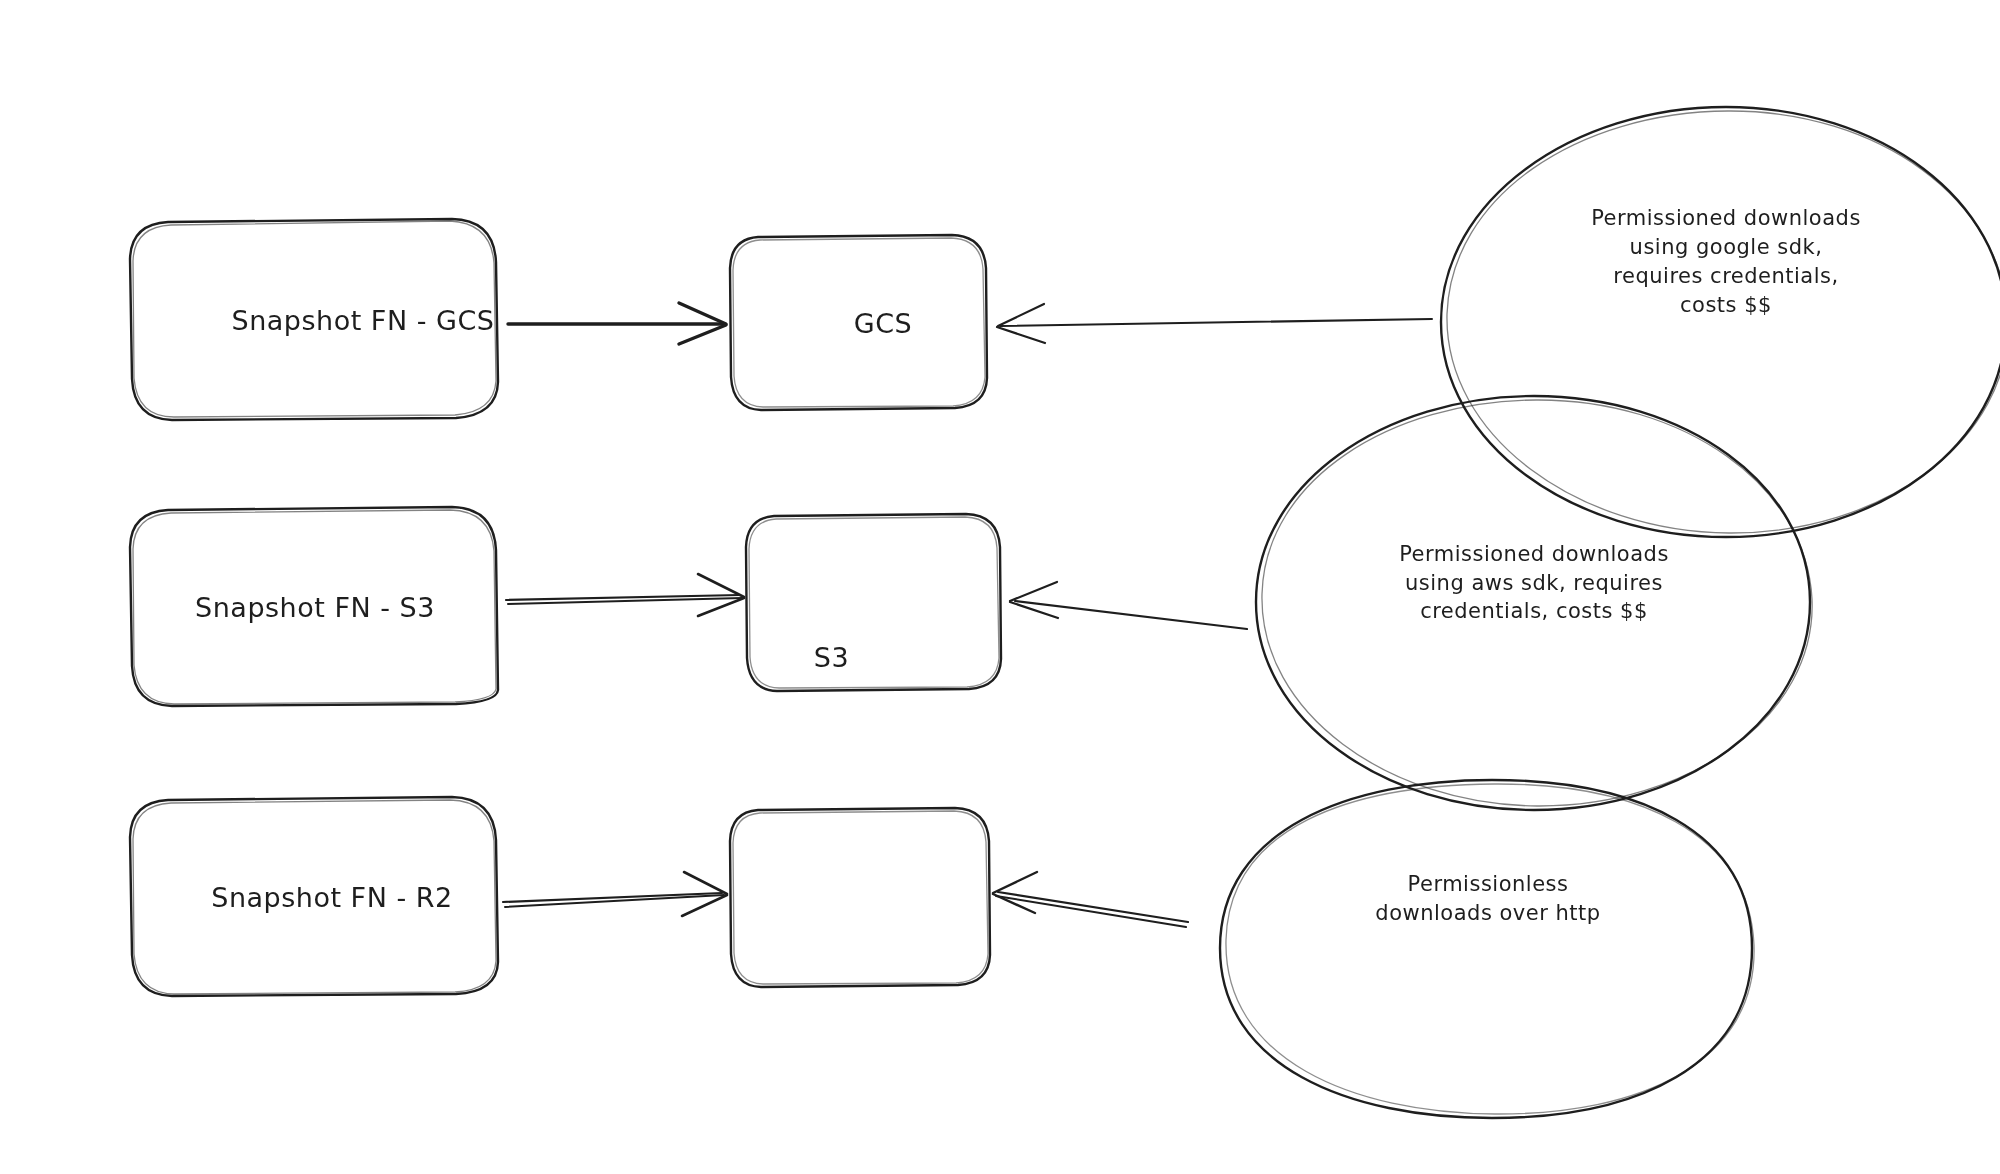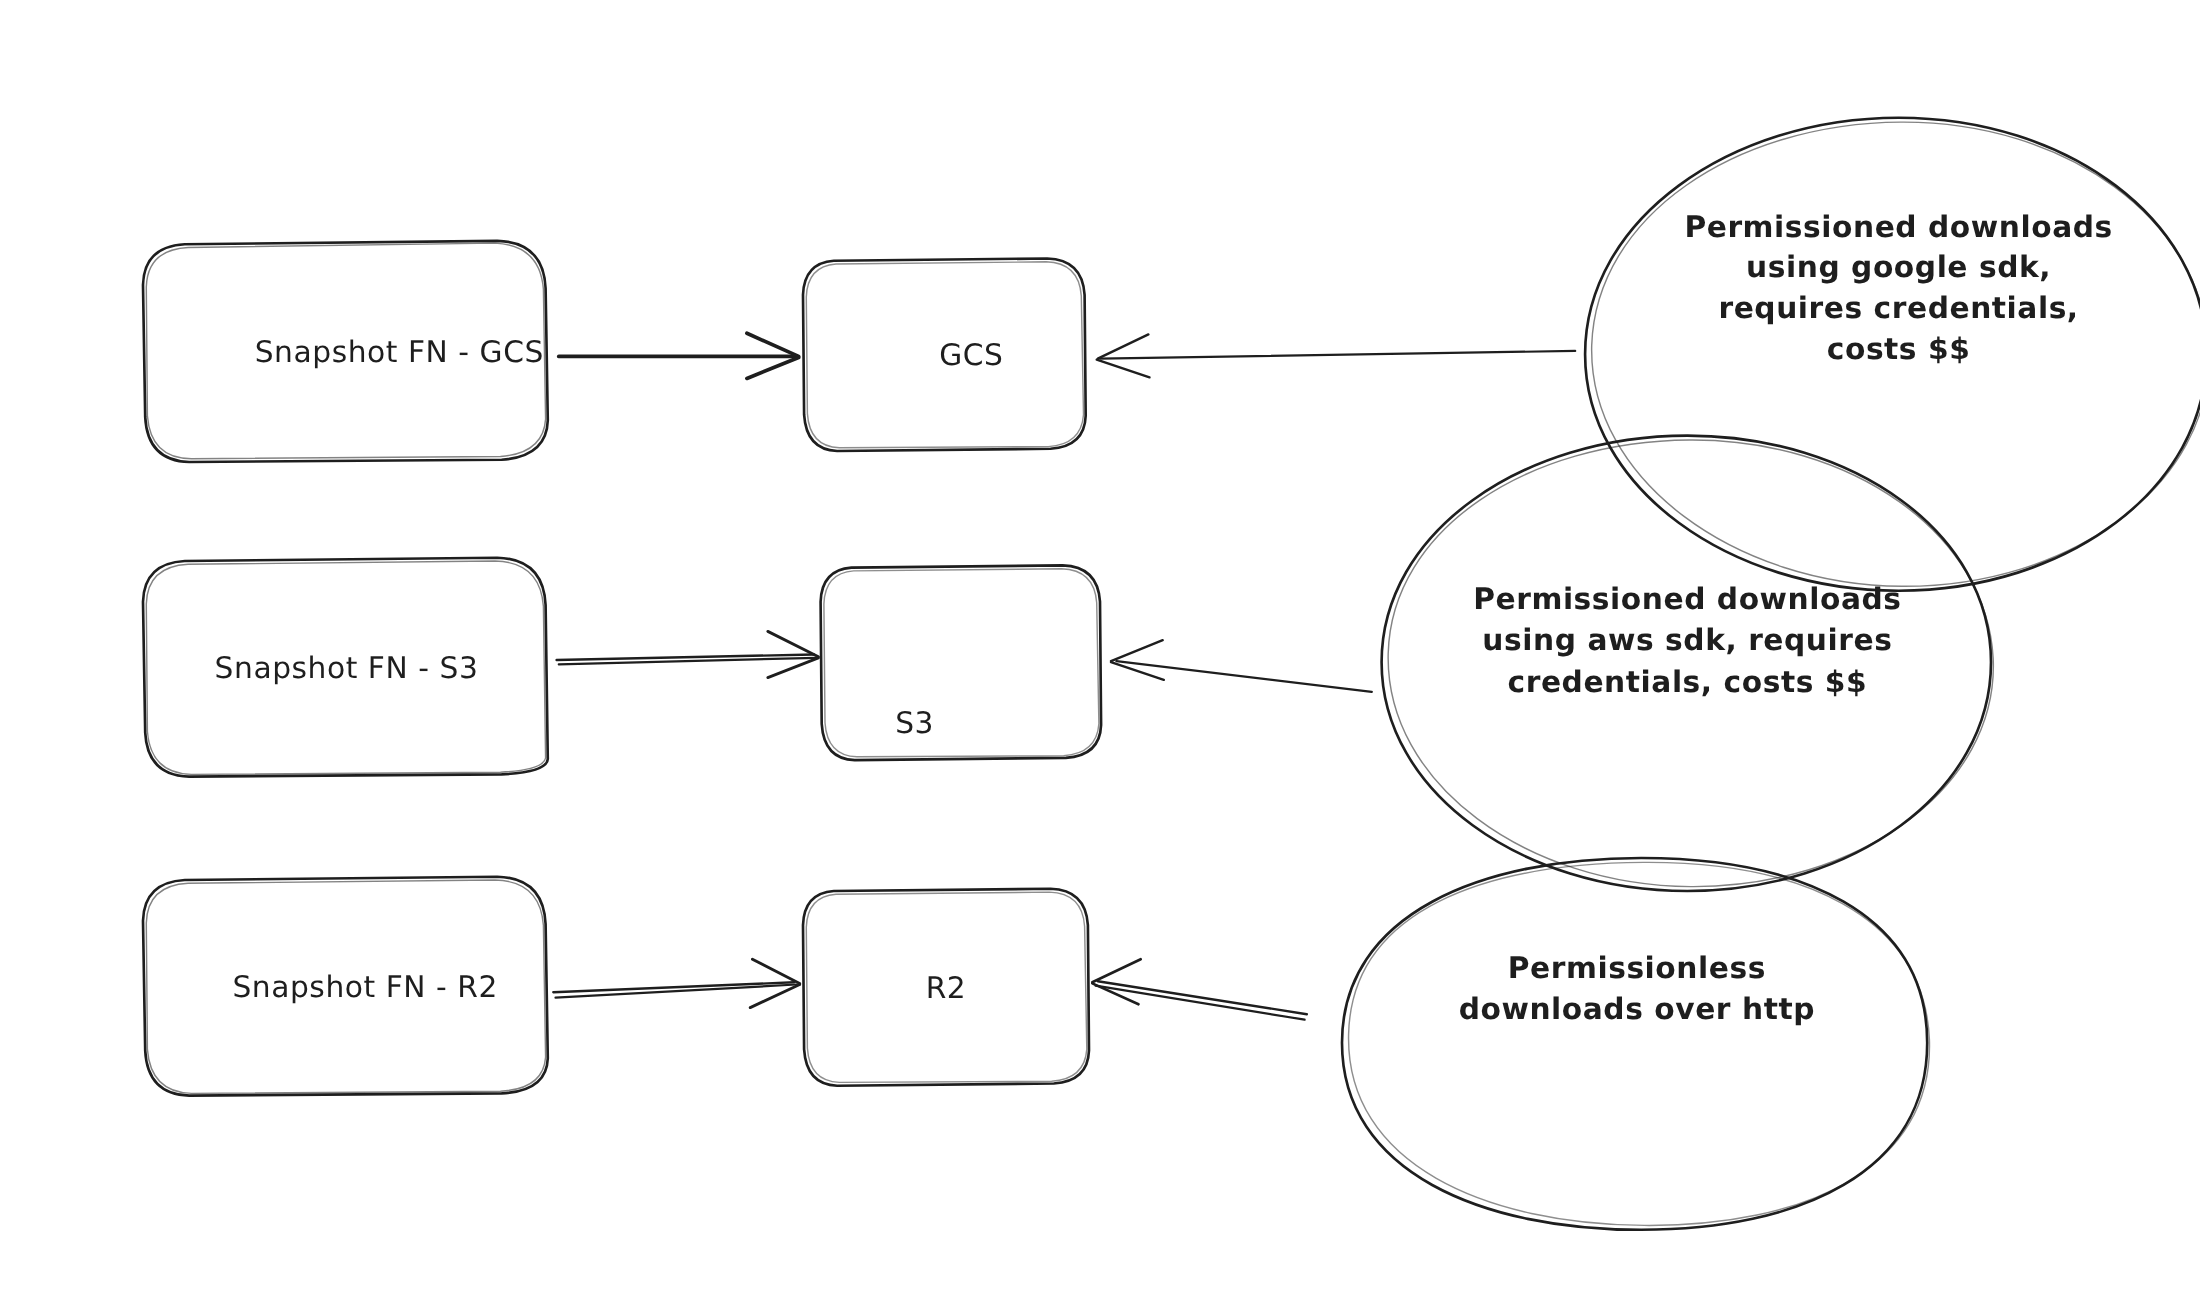--- a/index.html
+++ b/index.html
@@ -39,23 +39,22 @@
   }
   .src-label {
     font-size: 27px;
     line-height: 1.25;
   }
   .store-label {
     font-size: 27px;
     line-height: 1.25;
   }
   .note-label {
-    font-size: 27px;
+    font-size: 21px;
     line-height: 1.38;
-    font-weight: bold;
   }
   .hit {
     position: absolute;
   }
 </style>
 </head>
 <body>
 
 <div id="canvas">
 
@@ -148,21 +147,20 @@
 requires credentials,
 costs $$</div>
 
   <div class="node-label src-label" style="left:132px; top:510px; width:366px; height:196px;">Snapshot FN - S3</div>
   <div class="node-label store-label" style="left:704px; top:516px; width:255px; height:211px;margin-top:36px;">S3</div>
   <div class="node-label note-label" style="left:1294px; top:520px; width:480px; height:126px;">Permissioned downloads
 using aws sdk, requires
 credentials, costs $$</div>
 
   <div class="node-label src-label" style="left:132px; top:800px; width:366px; height:196px;padding-left:17px;">Snapshot FN - R2</div>
-  <div class="node-label store-label" style="left:730px; top:810px; width:260px; height:177px;">R2</div>
   <div class="node-label note-label" style="left:1258px; top:851px; width:460px; height:96px;">Permissionless
 downloads over http</div>
 
   <div class="hit" style="left:130px; top:219px; width:370px; height:203px;"></div>
   <div class="hit" style="left:730px; top:235px; width:258px; height:176px;"></div>
   <div class="hit" style="left:1441px; top:107px; width:566px; height:431px; border-radius:50%;"></div>
 
   <div class="hit" style="left:130px; top:507px; width:370px; height:200px;"></div>
   <div class="hit" style="left:746px; top:514px; width:256px; height:178px;"></div>
   <div class="hit" style="left:1256px; top:396px; width:555px; height:415px; border-radius:50%;"></div>

